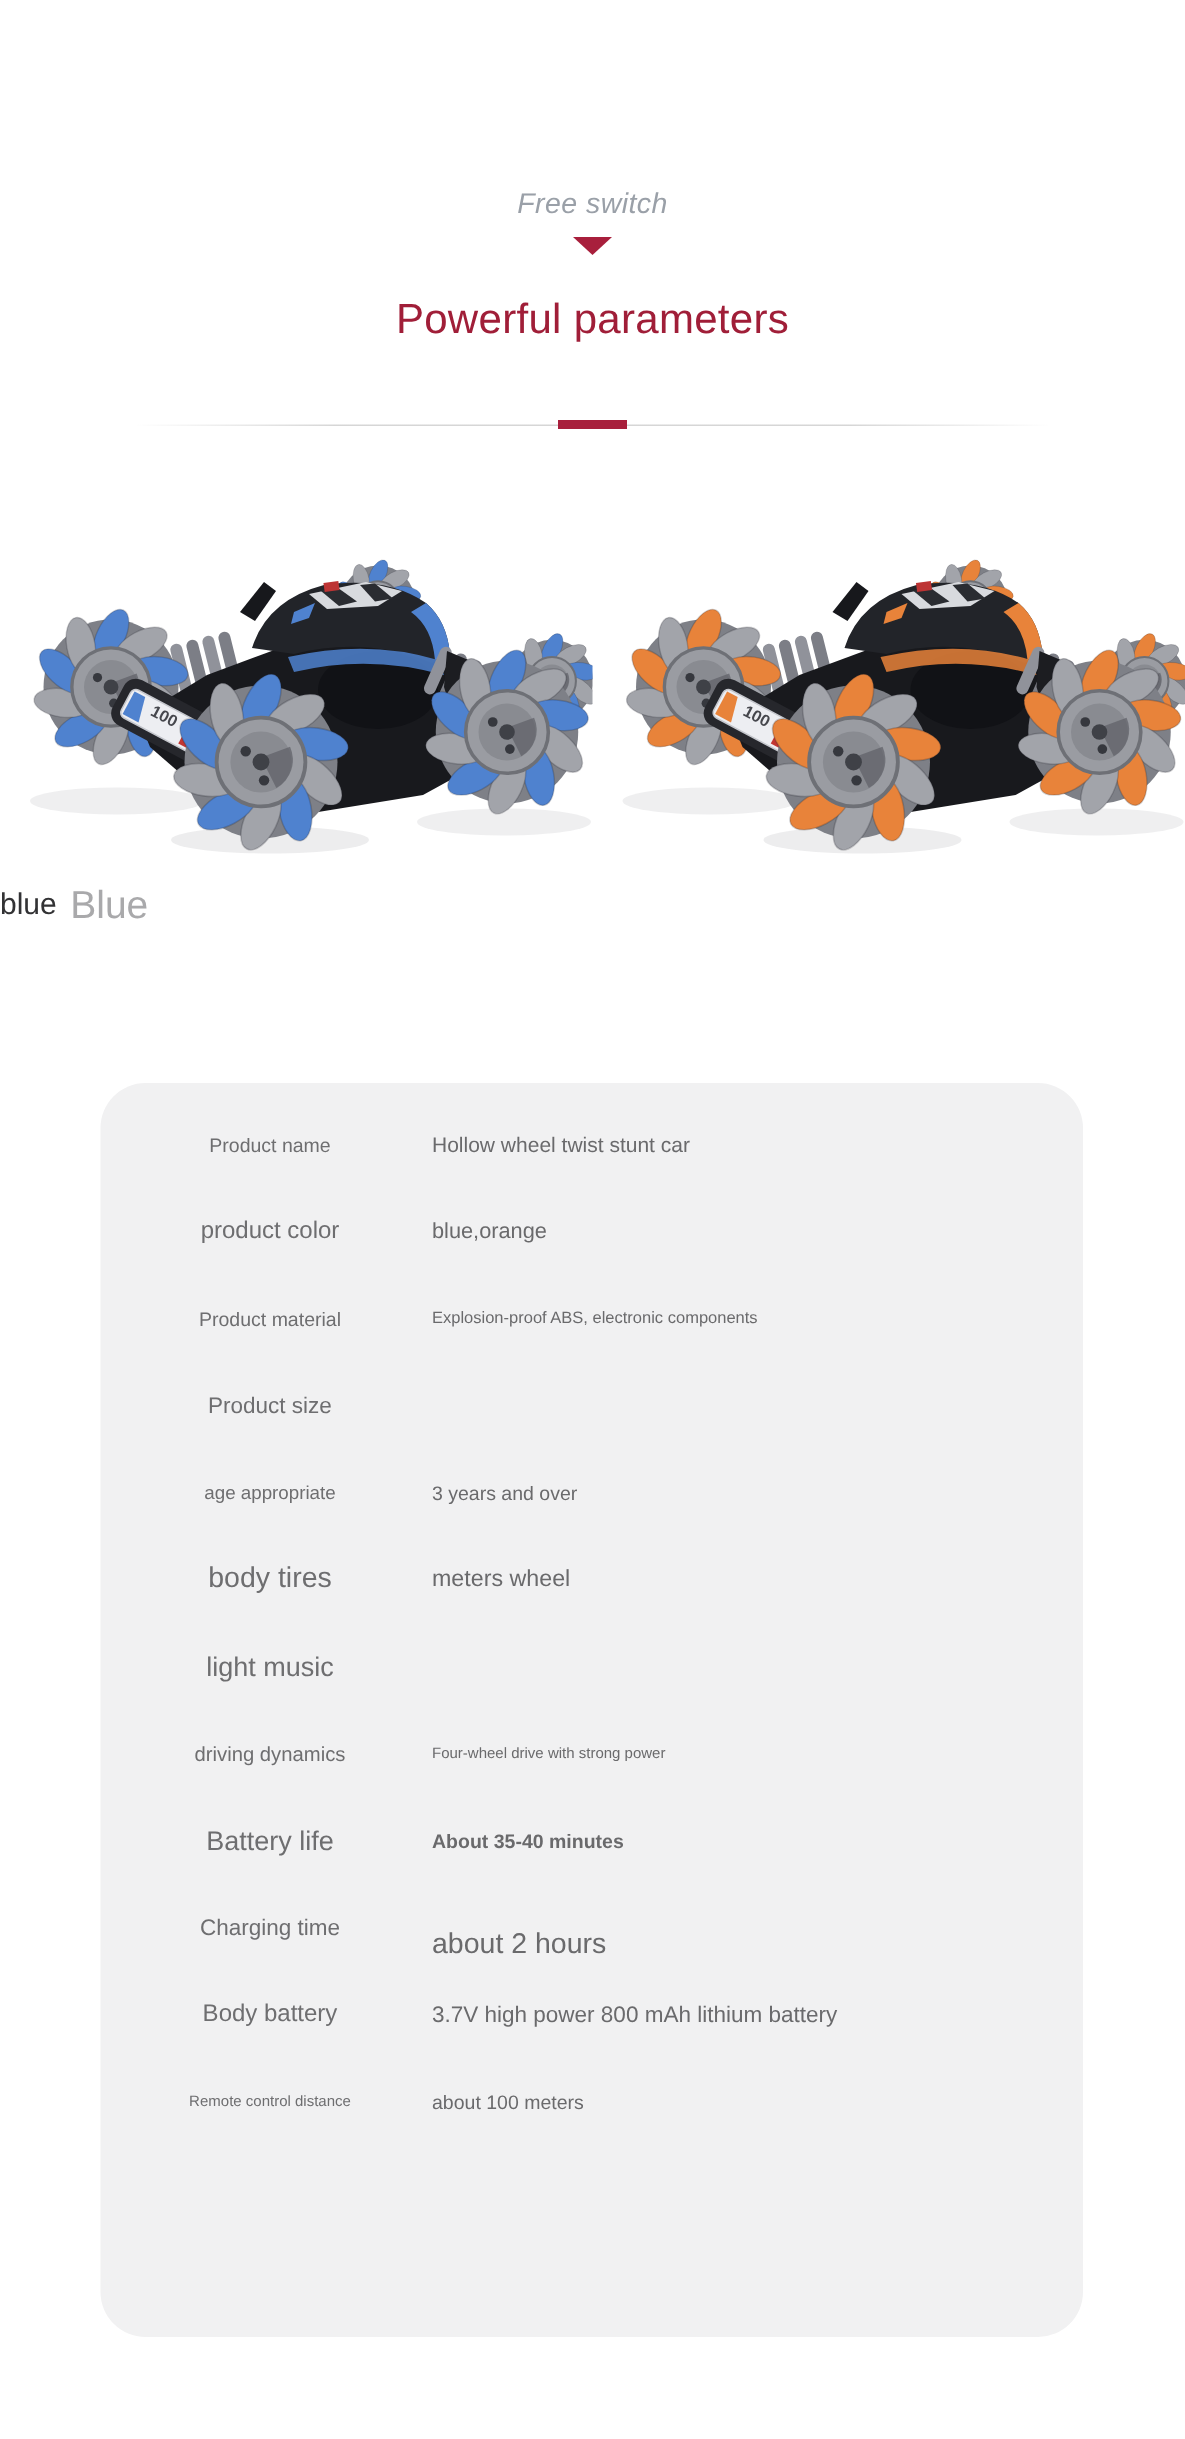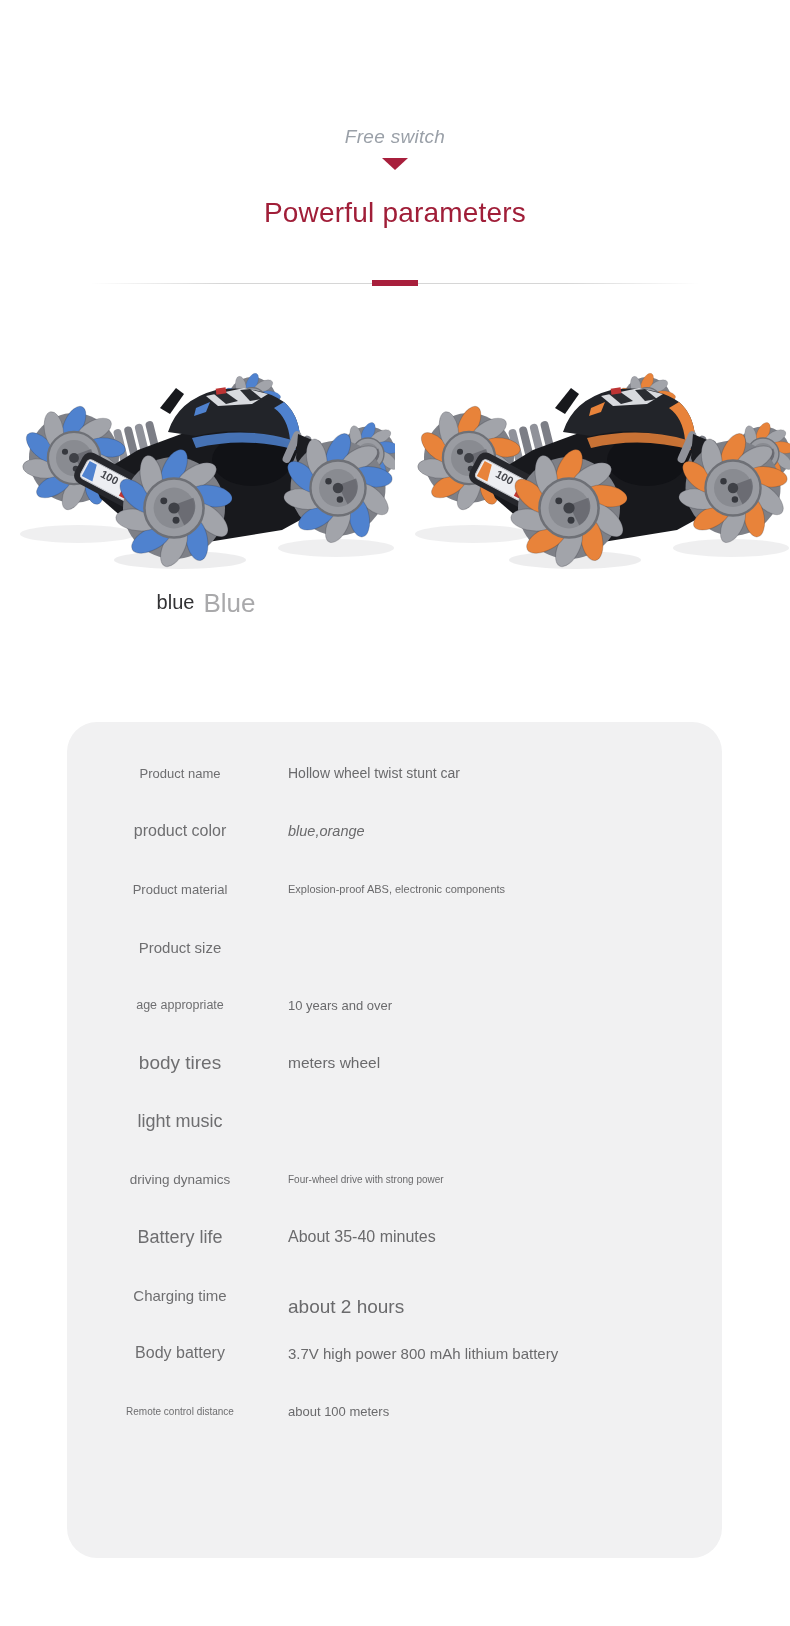--- a/index.html
+++ b/index.html
@@ -16,44 +16,44 @@
     font-size:28px;font-weight:500;color:#a01e38;letter-spacing:.2px;}
   .divider{position:absolute;top:283px;left:90px;width:610px;height:1px;
     background:linear-gradient(90deg,rgba(214,214,214,0) 0%,#d6d6d6 22%,#d6d6d6 78%,rgba(214,214,214,0) 100%);}
   .divider-accent{position:absolute;top:280px;left:372px;width:46px;height:6px;background:#a81f3c;}
 
   
   .car-svg{position:absolute;top:338px;width:395px;height:232px;}
   .car-blue{left:0;}
   .car-orange{left:395px;}
 
-  .caption{position:absolute;display:flex;justify-content:center;align-items:baseline;gap:9px;}
+  .caption{position:absolute;display:flex;align-items:baseline;gap:9px;}
   .caption .tag{color:#323234;font-weight:500;}
   .caption .name{font-size:26px;color:#a9a9ab;transform:translateY(3px);}
   .caption-blue{top:585px;left:0;width:412px;}
   .caption-blue .tag{font-size:20px;}
   .caption-orange{top:589px;left:398px;width:345px;}
   .caption-orange .tag{font-size:13.5px;}
 
   
   .spec-card{position:absolute;left:67px;top:722px;width:655px;height:836px;
-    background:#f1f1f2;border-radius:30px;box-sizing:border-box;padding-top:22px;}
+    background:#f1f1f2;border-radius:30px;box-sizing:border-box;padding-top:12px;}
   .spec-row{display:flex;align-items:center;height:58px;}
   .spec-label{width:166px;margin-left:30px;text-align:center;color:#6e6e70;}
   .spec-value{flex:1;margin-left:25px;text-align:left;color:#6a6a6c;}
 
   .r1 .spec-label{font-size:13px;}   .r1 .spec-value{font-size:14px;}
-  .r2 .spec-label{font-size:16px;}   .r2 .spec-value{font-size:14.5px;font-style:italic;}
+  .r2 .spec-label{font-size:16px;}   .r2 .spec-value{font-size:14.5px;}
   .r3 .spec-label{font-size:13px;}   .r3 .spec-value{font-size:11px;}
   .r4 .spec-label{font-size:15px;}   .r4 .spec-value{font-size:24px;color:#5d5d5f;}
   .r5 .spec-label{font-size:12.5px;} .r5 .spec-value{font-size:13px;}
   .r6 .spec-label{font-size:19px;}   .r6 .spec-value{font-size:15.5px;}
   .r7 .spec-label{font-size:18px;}   .r7 .spec-value{font-size:17px;}
   .r8 .spec-label{font-size:13.5px;} .r8 .spec-value{font-size:10px;}
-  .r9 .spec-label{font-size:18px;}   .r9 .spec-value{font-size:16px;}
+  .r9 .spec-label{font-size:18px;}   .r9 .spec-value{font-size:13px;font-weight:bold;}
   .r10 .spec-label{font-size:15px;}  .r10 .spec-value{font-size:19px;margin-top:23px;}
   .r11 .spec-label{font-size:16px;}  .r11 .spec-value{font-size:15px;}
   .r12 .spec-label{font-size:10px;}  .r12 .spec-value{font-size:13px;}
 </style>
 </head>
 <body>
 
 <svg width="0" height="0" style="position:absolute" aria-hidden="true">
   <defs>
     <g id="mw">
@@ -200,21 +200,21 @@
     </div>
     <div class="spec-row r3">
       <div class="spec-label">Product material</div>
       <div class="spec-value">Explosion-proof ABS, electronic components</div>
     </div>
     <div class="spec-row r4">
       <div class="spec-label">Product size</div>
     </div>
     <div class="spec-row r5">
       <div class="spec-label">age appropriate</div>
-      <div class="spec-value">10 years and over</div>
+      <div class="spec-value">3 years and over</div>
     </div>
     <div class="spec-row r6">
       <div class="spec-label">body tires</div>
       <div class="spec-value">meters wheel</div>
     </div>
     <div class="spec-row r7">
       <div class="spec-label">light music</div>
     </div>
     <div class="spec-row r8">
       <div class="spec-label">driving dynamics</div>

